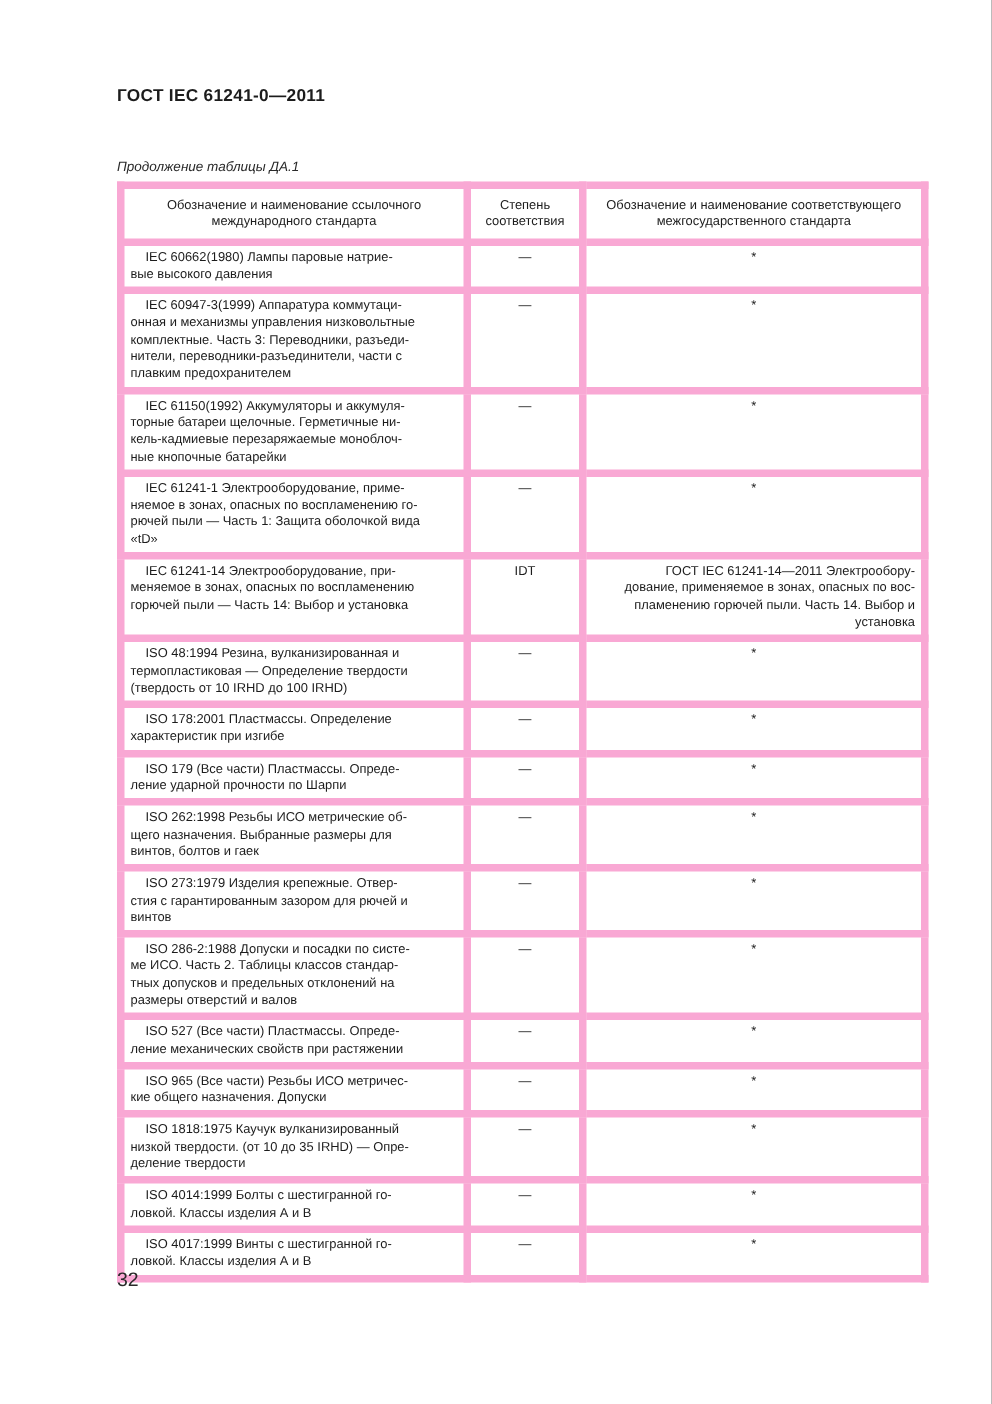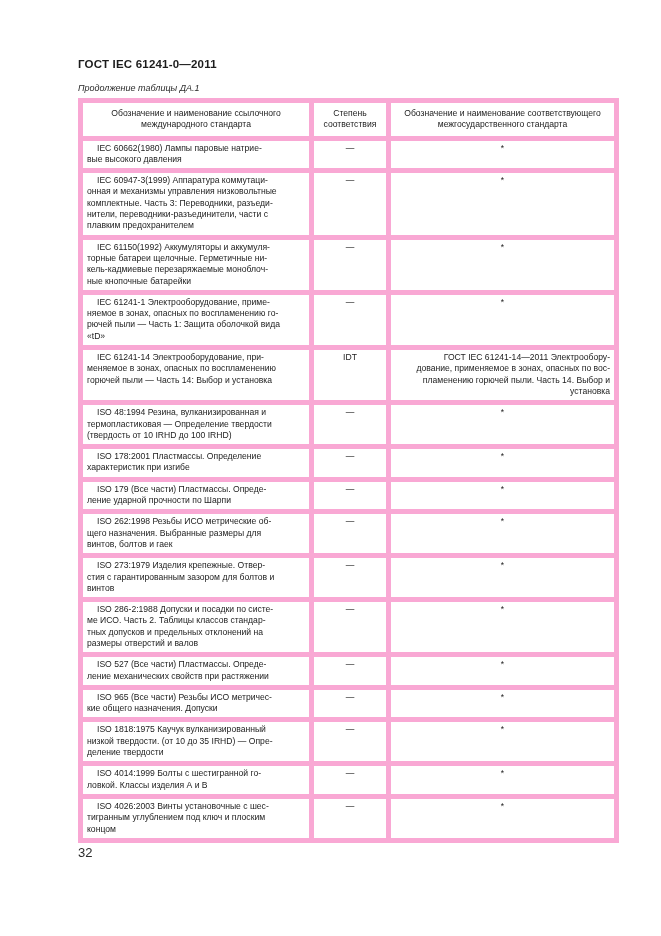--- a/index.html
+++ b/index.html
@@ -20,21 +20,21 @@
     top: 0;
     width: 536px;
   }
   .doc-title {
     margin-top: 58px;
     font-size: 11.5px;
     font-weight: bold;
     letter-spacing: 0.2px;
   }
   .table-caption {
-    margin-top: 13px;
+    margin-top: 36px;
     font-size: 9px;
     font-style: italic;
     color: #2a2a2a;
   }
   table.std-table {
     margin-top: 5px;
     width: 536px;
     border-collapse: collapse;
     table-layout: fixed;
   }
@@ -167,21 +167,21 @@
   </tr>
           <tr>
     <td class="ref-cell">ISO 262:1998 Резьбы ИСО метрические об-
 щего назначения. Выбранные размеры для
 винтов, болтов и гаек</td>
     <td class="degree-cell">—</td>
     <td class="star-cell">*</td>
   </tr>
           <tr>
     <td class="ref-cell">ISO 273:1979 Изделия крепежные. Отвер-
-стия с гарантированным зазором для болтов и
+стия с гарантированным зазором для рючей и
 винтов</td>
     <td class="degree-cell">—</td>
     <td class="star-cell">*</td>
   </tr>
           <tr>
     <td class="ref-cell">ISO 286-2:1988 Допуски и посадки по систе-
 ме ИСО. Часть 2. Таблицы классов стандар-
 тных допусков и предельных отклонений на
 размеры отверстий и валов</td>
     <td class="degree-cell">—</td>
@@ -206,23 +206,22 @@
     <td class="degree-cell">—</td>
     <td class="star-cell">*</td>
   </tr>
           <tr>
     <td class="ref-cell">ISO 4014:1999 Болты с шестигранной го-
 ловкой. Классы изделия А и В</td>
     <td class="degree-cell">—</td>
     <td class="star-cell">*</td>
   </tr>
           <tr>
-    <td class="ref-cell">ISO 4026:2003 Винты установочные с шес-
-тигранным углублением под ключ и плоским
-концом</td>
+    <td class="ref-cell">ISO 4017:1999 Винты с шестигранной го-
+ловкой. Классы изделия А и В</td>
     <td class="degree-cell">—</td>
     <td class="star-cell">*</td>
   </tr>
         </tbody>
     </table>
 
   </div>
 
   <div class="page-number">32</div>
 </div>

